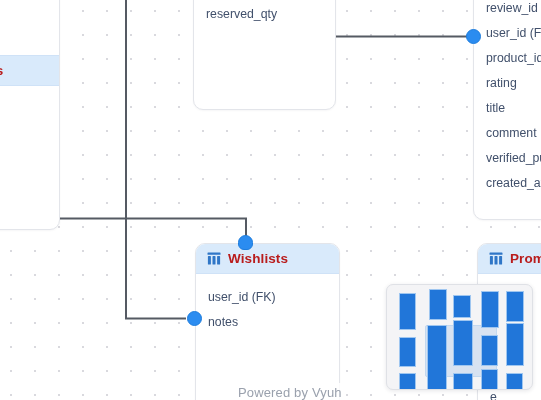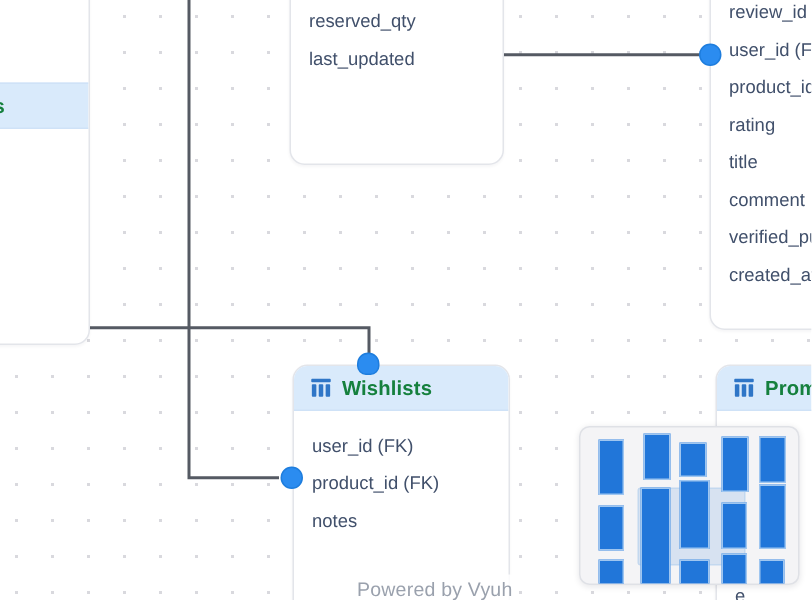--- a/index.html
+++ b/index.html
@@ -30,21 +30,21 @@
     box-shadow:0 1px 2px rgba(16,24,40,.04);
     overflow:hidden;
   }
   .node-head{
     background:#d9eafb;
     display:flex;align-items:center;gap:7px;
     padding:7px 11px 7px 11px;
     border-bottom:1px solid #cfe2f7;
   }
   .node-title{
-    font-size:13.5px;font-weight:700;color:#15803d;letter-spacing:.1px;
+    font-size:13.5px;font-weight:700;color:#b91c1c;letter-spacing:.1px;
     white-space:nowrap;
   }
   .tbl-icon{width:14px;height:13px;flex:0 0 auto;display:block;}
   .fields{padding:10px 0 8px 0;}
   .field{
     font-size:12.3px;color:#41506b;
     padding:5.5px 12px;white-space:nowrap;line-height:1.15;
   }
 
   
@@ -95,21 +95,20 @@
 
   <div class="node" style="left:-62px;top:-58px;width:122px;height:288px;">
     <div class="node-head" style="margin-top:112px;border-top:1px solid #cfe2f7;">
       <span class="node-title">uppliers</span>
     </div>
   </div>
 
   <div class="node" style="left:193px;top:-86px;width:143px;height:196px;">
     <div class="fields" style="padding-top:86px;">
       <div class="field">reserved_qty</div>
-      <div class="field">last_updated</div>
     </div>
   </div>
 
   <div class="node" style="left:473px;top:-68px;width:110px;height:288px;">
     <div class="fields" style="padding-top:62px;">
       <div class="field">review_id (PK</div>
       <div class="field">user_id (FK)</div>
       <div class="field">product_id (</div>
       <div class="field">rating</div>
       <div class="field">title</div>
@@ -124,21 +123,20 @@
       <svg class="tbl-icon" viewBox="0 0 14 13">
         <rect x="0.5" y="0.5" width="13" height="2.3" rx="0.6" fill="#2f76c7"></rect>
         <rect x="0.9" y="4.1" width="3" height="8.4" rx="0.6" fill="#2f76c7"></rect>
         <rect x="5.5" y="4.1" width="3" height="8.4" rx="0.6" fill="#2f76c7"></rect>
         <rect x="10.1" y="4.1" width="3" height="8.4" rx="0.6" fill="#2f76c7"></rect>
       </svg>
       <span class="node-title">Wishlists</span>
     </div>
     <div class="fields">
       <div class="field">user_id (FK)</div>
-      <div class="field">product_id (FK)</div>
       <div class="field">notes</div>
     </div>
   </div>
 
   <div class="node" style="left:477px;top:243px;width:110px;height:170px;">
     <div class="node-head">
       <svg class="tbl-icon" viewBox="0 0 14 13">
         <rect x="0.5" y="0.5" width="13" height="2.3" rx="0.6" fill="#2f76c7"></rect>
         <rect x="0.9" y="4.1" width="3" height="8.4" rx="0.6" fill="#2f76c7"></rect>
         <rect x="5.5" y="4.1" width="3" height="8.4" rx="0.6" fill="#2f76c7"></rect>

